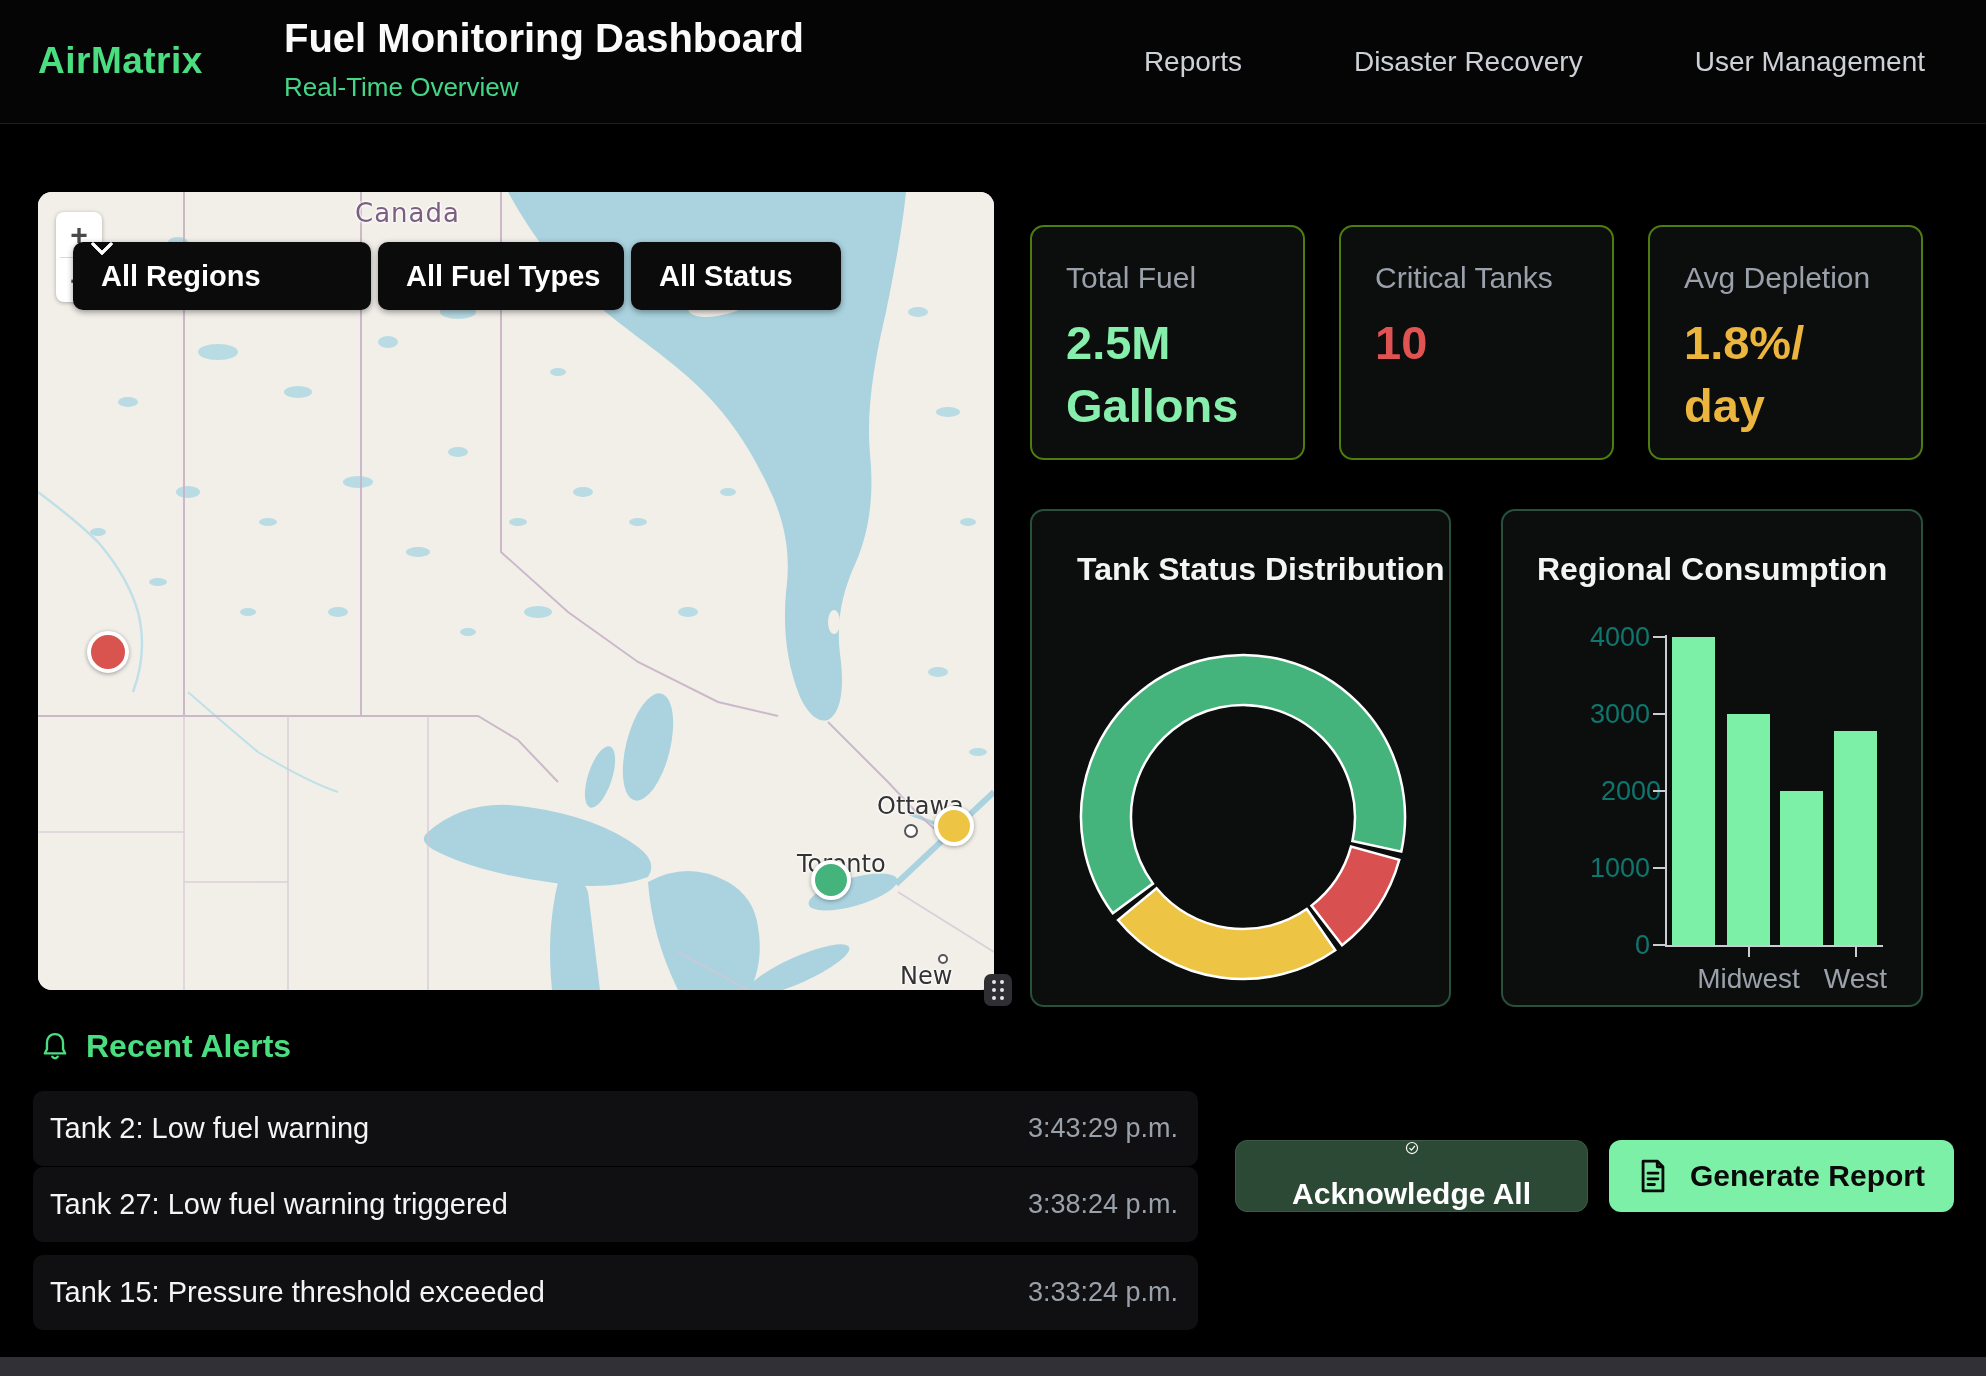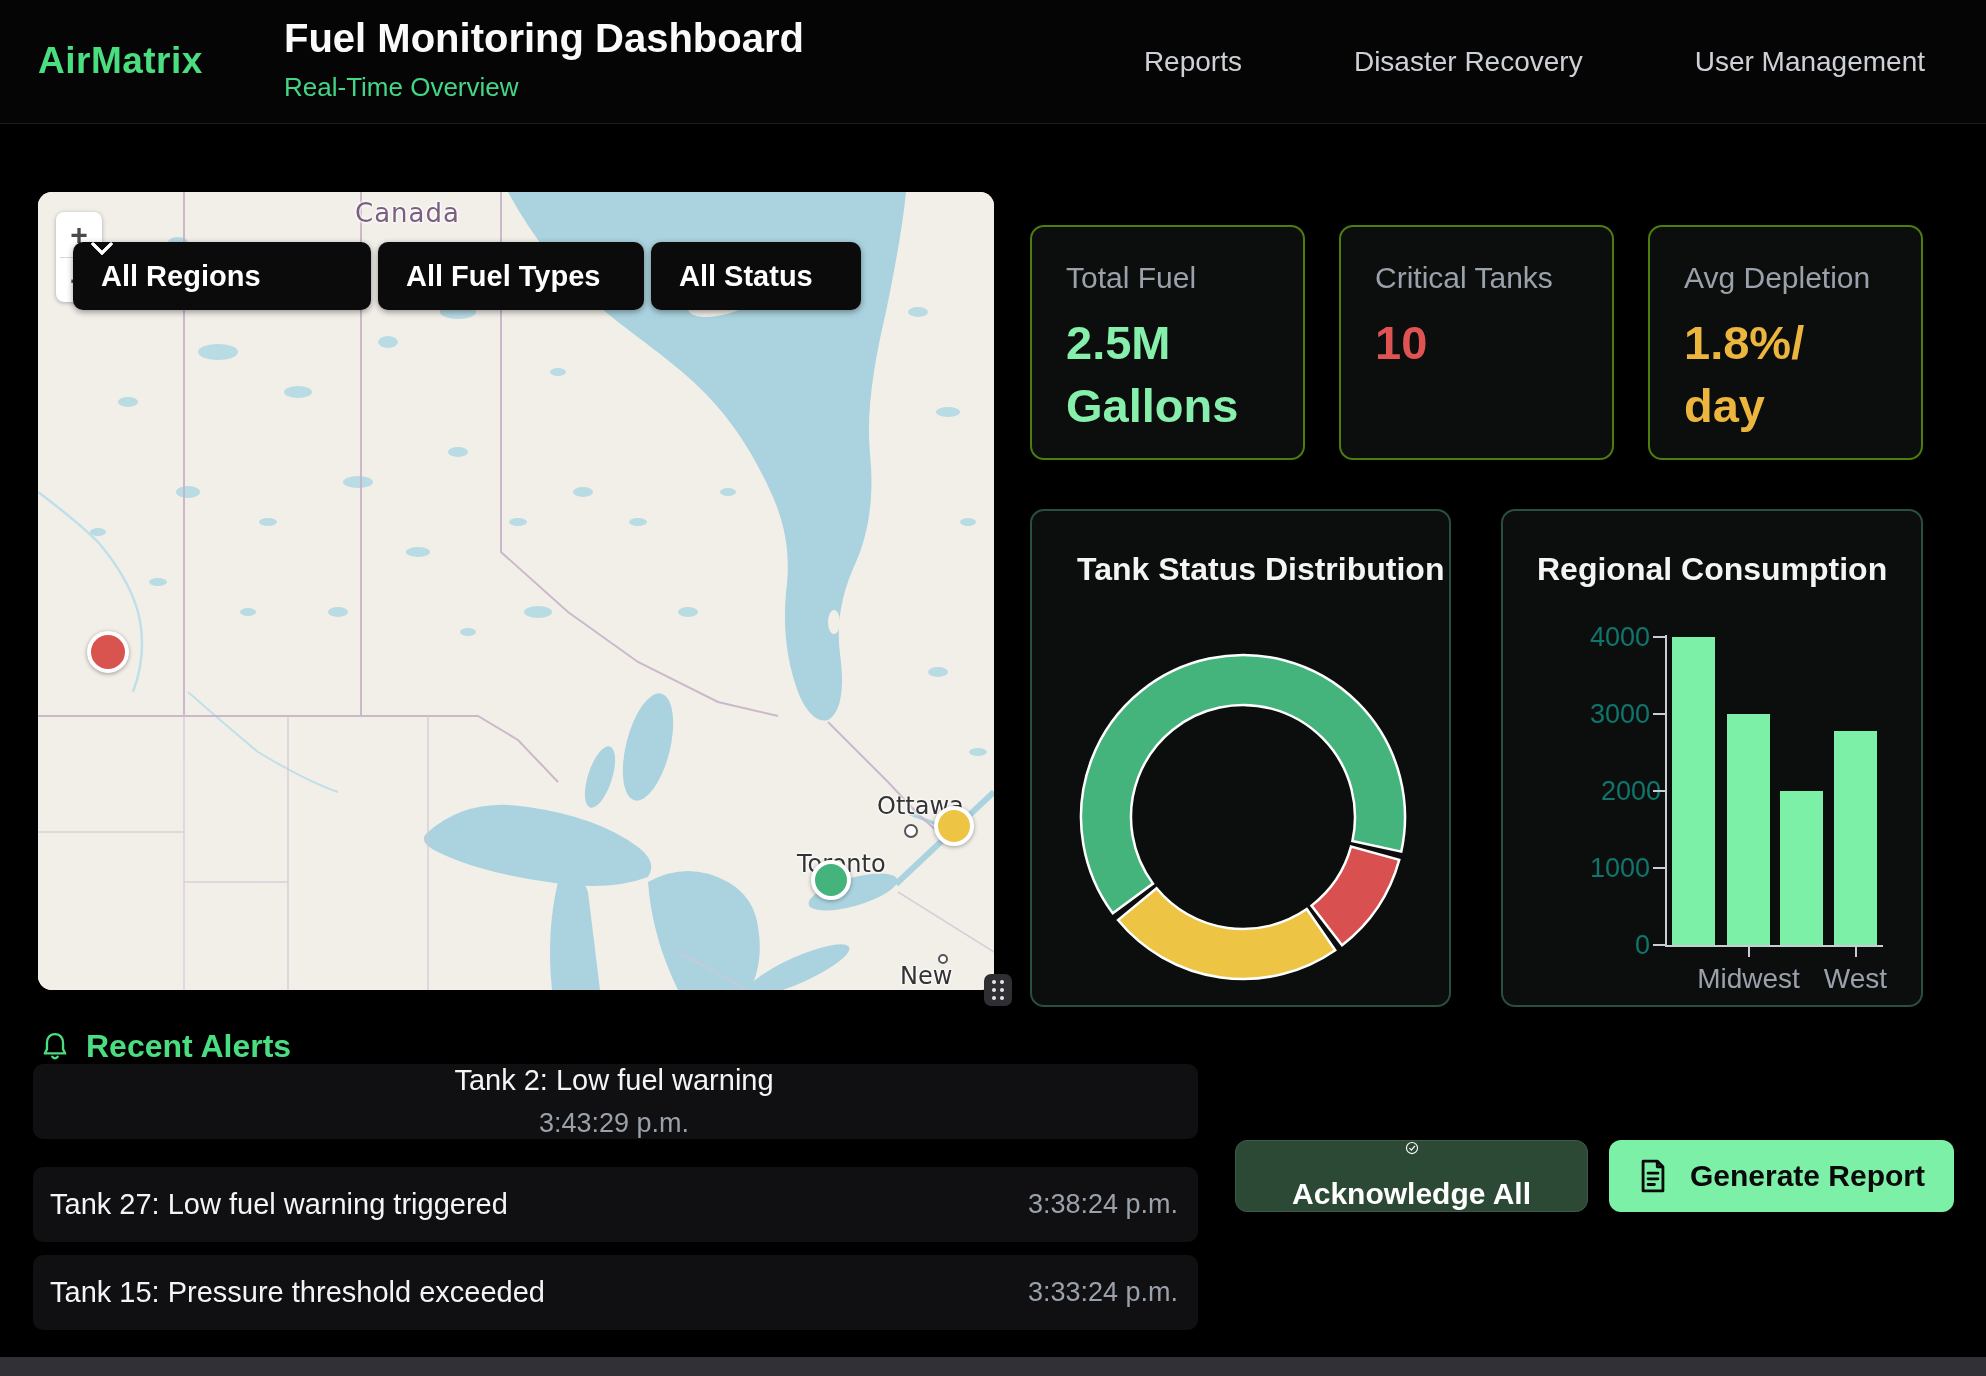--- a/index.html
+++ b/index.html
@@ -183,21 +183,21 @@
     <div class="zoombtn">−</div>
   </div>
 
   <div id="filters">
     <div class="filter" style="width:298px;">
       <span>All Regions</span>
       <svg width="22" height="14" viewBox="0 0 22 14">
           <path d="M2 2 L11 11 L20 2" stroke="#fff" stroke-width="3" fill="none" stroke-linecap="round"></path>
         </svg>
     </div>
-    <div class="filter" style="width:266px;">
+    <div class="filter" style="width:246px;">
       <span>All Fuel Types</span>
       <svg width="22" height="14" viewBox="0 0 22 14">
           <path d="M2 2 L11 11 L20 2" stroke="#fff" stroke-width="3" fill="none" stroke-linecap="round"></path>
         </svg>
     </div>
     <div class="filter" style="width:210px;">
       <span>All Status</span>
       <svg width="22" height="14" viewBox="0 0 22 14">
           <path d="M2 2 L11 11 L20 2" stroke="#fff" stroke-width="3" fill="none" stroke-linecap="round"></path>
         </svg>
@@ -274,21 +274,21 @@
 </div>
 
 <div id="alerts-head">
   <svg width="26" height="30" viewBox="0 0 24 28">
     <path d="M12 2 C7 2 4.5 6 4.5 10 L4.5 16 L2.5 20 L21.5 20 L19.5 16 L19.5 10 C19.5 6 17 2 12 2 Z" fill="none" stroke="#4ade80" stroke-width="2.2" stroke-linejoin="round"></path>
     <path d="M9.5 23 Q12 26 14.5 23" fill="none" stroke="#4ade80" stroke-width="2.2" stroke-linecap="round"></path>
   </svg>
   <div id="alerts-title">Recent Alerts</div>
 </div>
 
-<div class="alert-row" style="top:1064px;flex-direction:column;">
+<div class="alert-row" style="top:1091px;">
   <span class="alert-text">Tank 2: Low fuel warning</span>
   <span class="alert-time">3:43:29 p.m.</span>
 </div>
 <div class="alert-row" style="top:1167px;gap:48px;">
   <span class="alert-text">Tank 27: Low fuel warning triggered</span>
   <span class="alert-time">3:38:24 p.m.</span>
 </div>
 <div class="alert-row" style="top:1255px;">
   <span class="alert-text">Tank 15: Pressure threshold exceeded</span>
   <span class="alert-time">3:33:24 p.m.</span>

